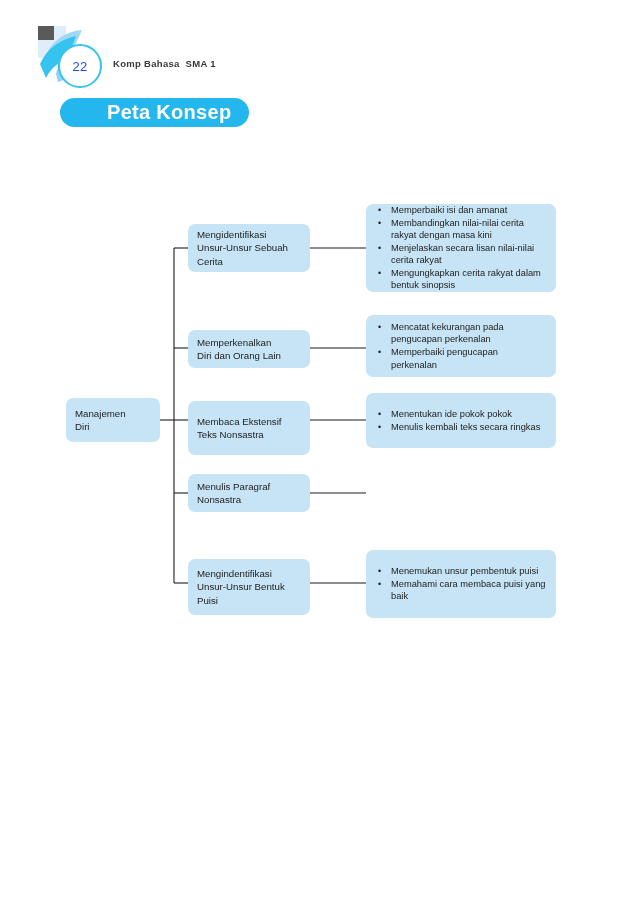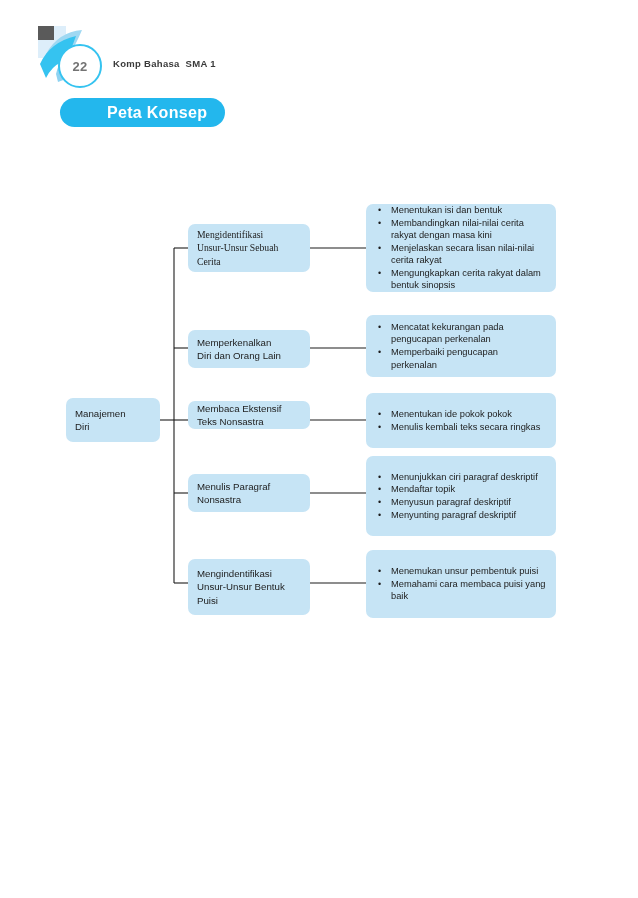--- a/index.html
+++ b/index.html
@@ -31,22 +31,22 @@
     width: 44px; height: 44px;
     border-radius: 50%;
     background: #ffffff;
     border: 2px solid #35c3f0;
     display: flex;
     align-items: center;
     justify-content: center;
   }
   #page-number-text {
     font-size: 13px;
-    font-weight: bold;
-    color: #737373;
+    font-weight: normal;
+    color: #1d4ed8;
     letter-spacing: 0.2px;
   }
   #header-book-title {
     position: absolute;
     left: 113px; top: 58px;
     font-size: 9.5px;
     color: #3a3a3a;
     letter-spacing: 0.3px;
     white-space: pre;
     font-weight: bold;
@@ -59,21 +59,21 @@
     height: 29px;
     padding: 0 18px;
     border-radius: 14.5px;
     background: #23b7ed;
     display: flex;
     align-items: center;
     justify-content: center;
   }
   #section-badge-label {
     color: #ffffff;
-    font-size: 16px;
+    font-size: 20px;
     font-weight: bold;
     letter-spacing: 0.3px;
     padding-left: 29px;
   }
 
   
   #concept-map {
     position: absolute;
     left: 0; top: 160px;
     width: 638px; height: 480px;
@@ -188,67 +188,59 @@
       <line x1="310" y1="333" x2="366" y2="333"></line>
       <line x1="310" y1="423" x2="366" y2="423"></line>
     </g>
   </svg>
 
   <div id="root-node" class="node-box">
     <div class="node-label">Manajemen
 Diri</div>
   </div>
 
-  <div class="node-box branch-node" style="top:64px;height:48px;font-family:Liberation Serif, serif;">
+  <div class="node-box branch-node" style="top:64px;height:48px;">
     <div class="node-label">Mengidentifikasi
 Unsur-Unsur Sebuah
 Cerita</div>
   </div>
   <div class="detail-box" style="top:44px;height:88px;">
     <ul class="detail-list">
-      <li class="detail-item">Menentukan isi dan bentuk</li>
+      <li class="detail-item">Memperbaiki isi dan amanat</li>
       <li class="detail-item">Membandingkan nilai-nilai cerita rakyat dengan masa kini</li>
       <li class="detail-item">Menjelaskan secara lisan nilai-nilai cerita rakyat</li>
       <li class="detail-item">Mengungkapkan cerita rakyat dalam bentuk sinopsis</li>
     </ul>
   </div>
 
   <div class="node-box branch-node" style="top:170px;height:38px;">
     <div class="node-label">Memperkenalkan
 Diri dan Orang Lain</div>
   </div>
   <div class="detail-box" style="top:155px;height:62px;align-items:flex-end;">
     <ul class="detail-list">
       <li class="detail-item">Mencatat kekurangan pada pengucapan perkenalan</li>
       <li class="detail-item">Memperbaiki pengucapan perkenalan</li>
     </ul>
   </div>
 
-  <div class="node-box branch-node" style="top:241px;height:28px;">
+  <div class="node-box branch-node" style="top:241px;height:54px;">
     <div class="node-label">Membaca Ekstensif
 Teks Nonsastra</div>
   </div>
   <div class="detail-box" style="top:233px;height:55px;">
     <ul class="detail-list">
       <li class="detail-item">Menentukan ide pokok pokok</li>
       <li class="detail-item">Menulis kembali teks secara ringkas</li>
     </ul>
   </div>
 
   <div class="node-box branch-node" style="top:314px;height:38px;">
     <div class="node-label">Menulis Paragraf
 Nonsastra</div>
-  </div>
-  <div class="detail-box" style="top:296px;height:80px;">
-    <ul class="detail-list">
-      <li class="detail-item">Menunjukkan ciri paragraf deskriptif</li>
-      <li class="detail-item">Mendaftar topik</li>
-      <li class="detail-item">Menyusun paragraf deskriptif</li>
-      <li class="detail-item">Menyunting paragraf deskriptif</li>
-    </ul>
   </div>
 
   <div class="node-box branch-node" style="top:399px;height:56px;">
     <div class="node-label">Mengindentifikasi
 Unsur-Unsur Bentuk
 Puisi</div>
   </div>
   <div class="detail-box" style="top:390px;height:68px;">
     <ul class="detail-list">
       <li class="detail-item">Menemukan unsur pembentuk puisi</li>

